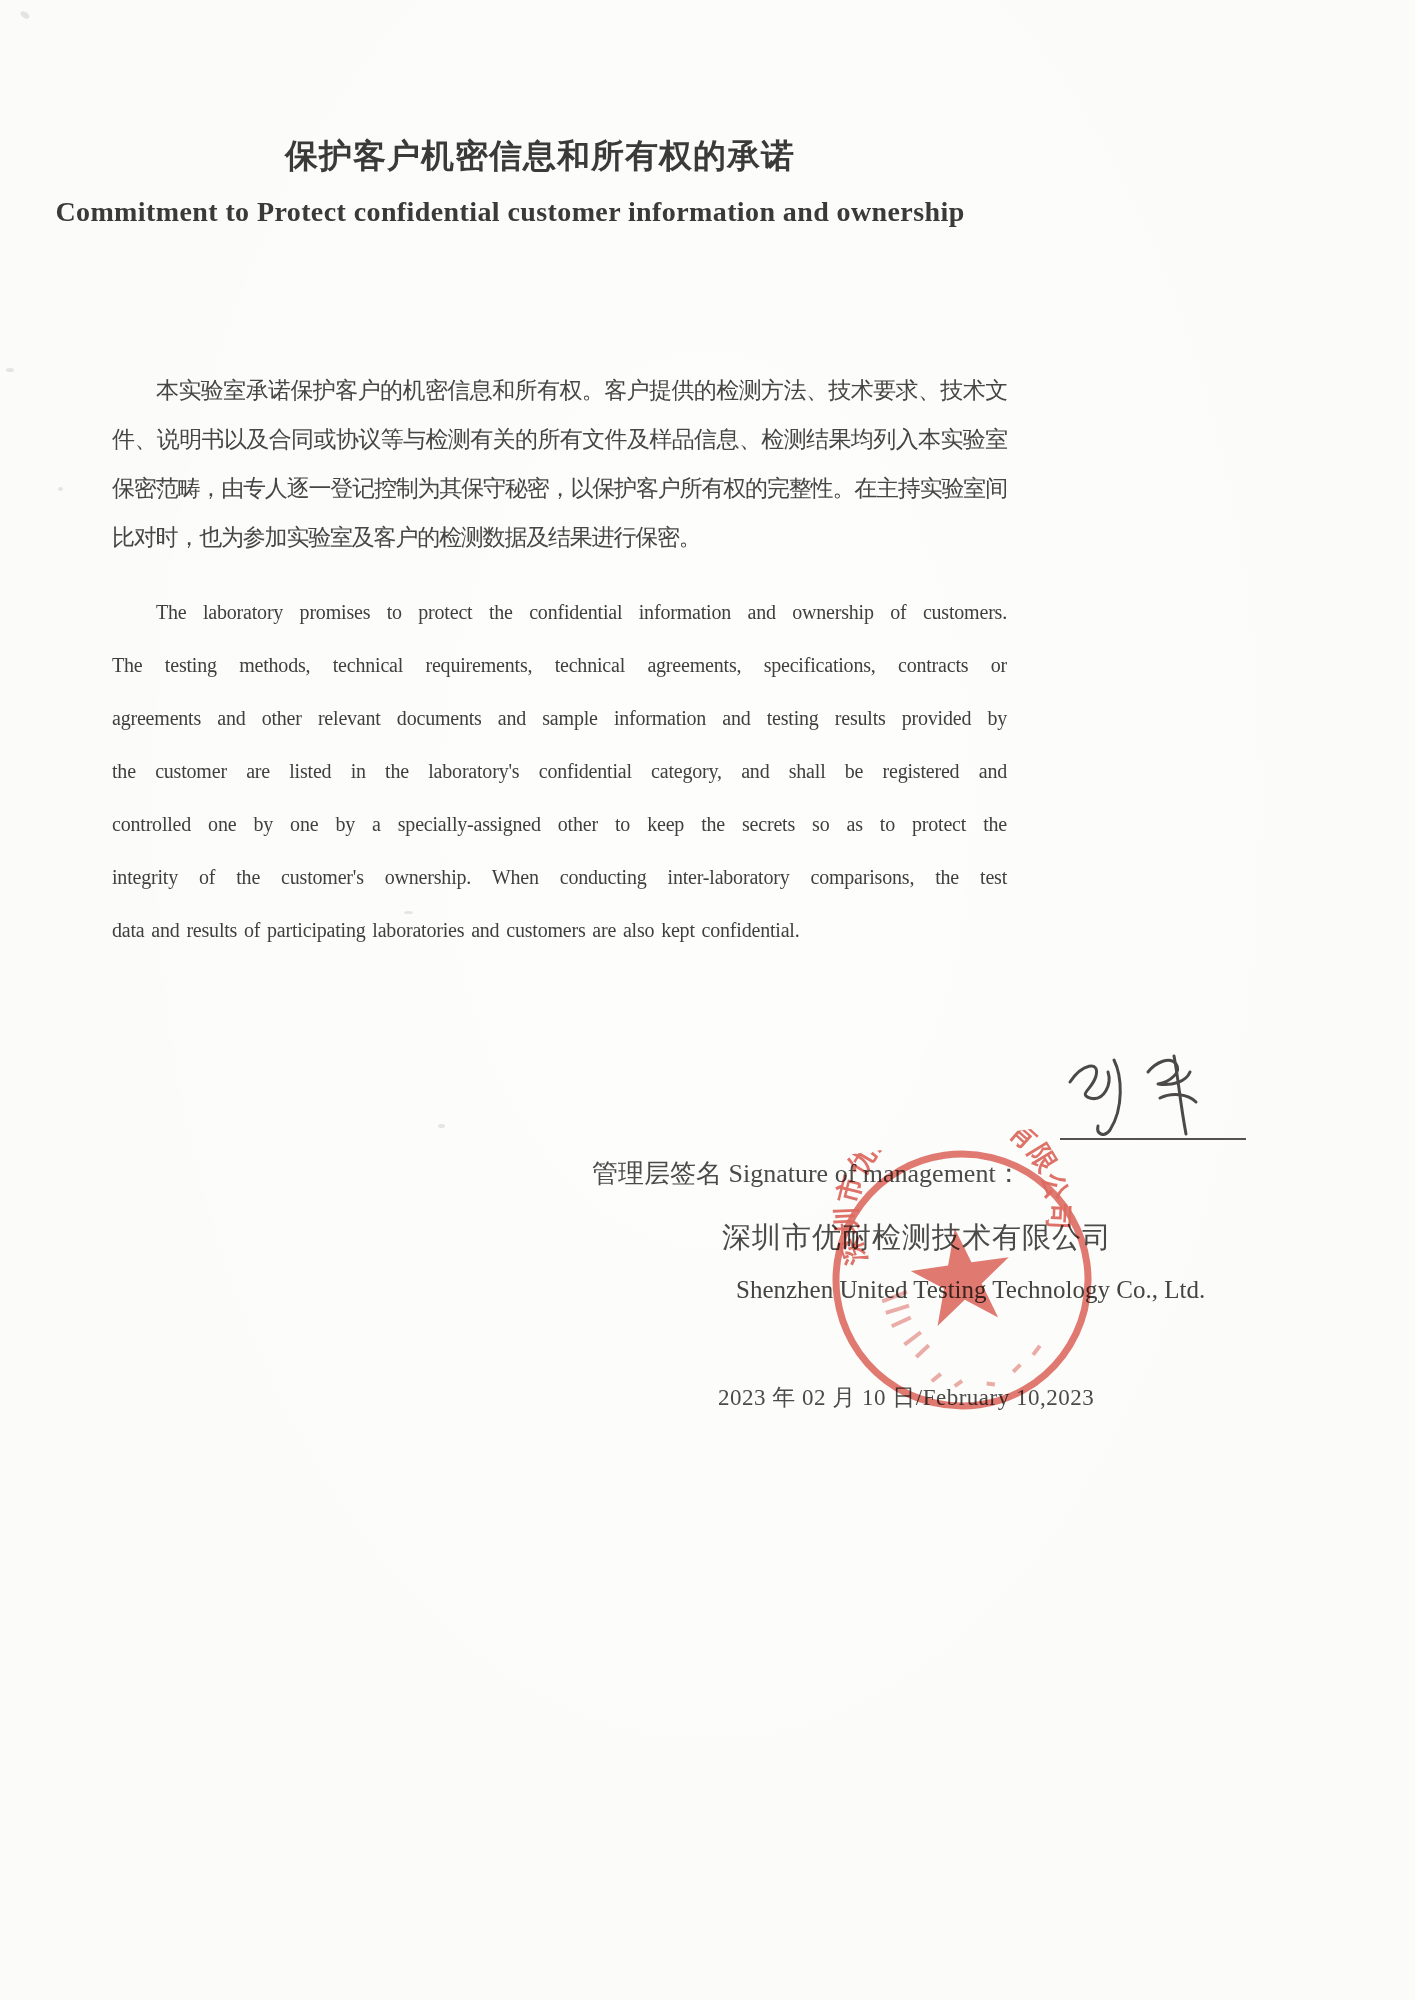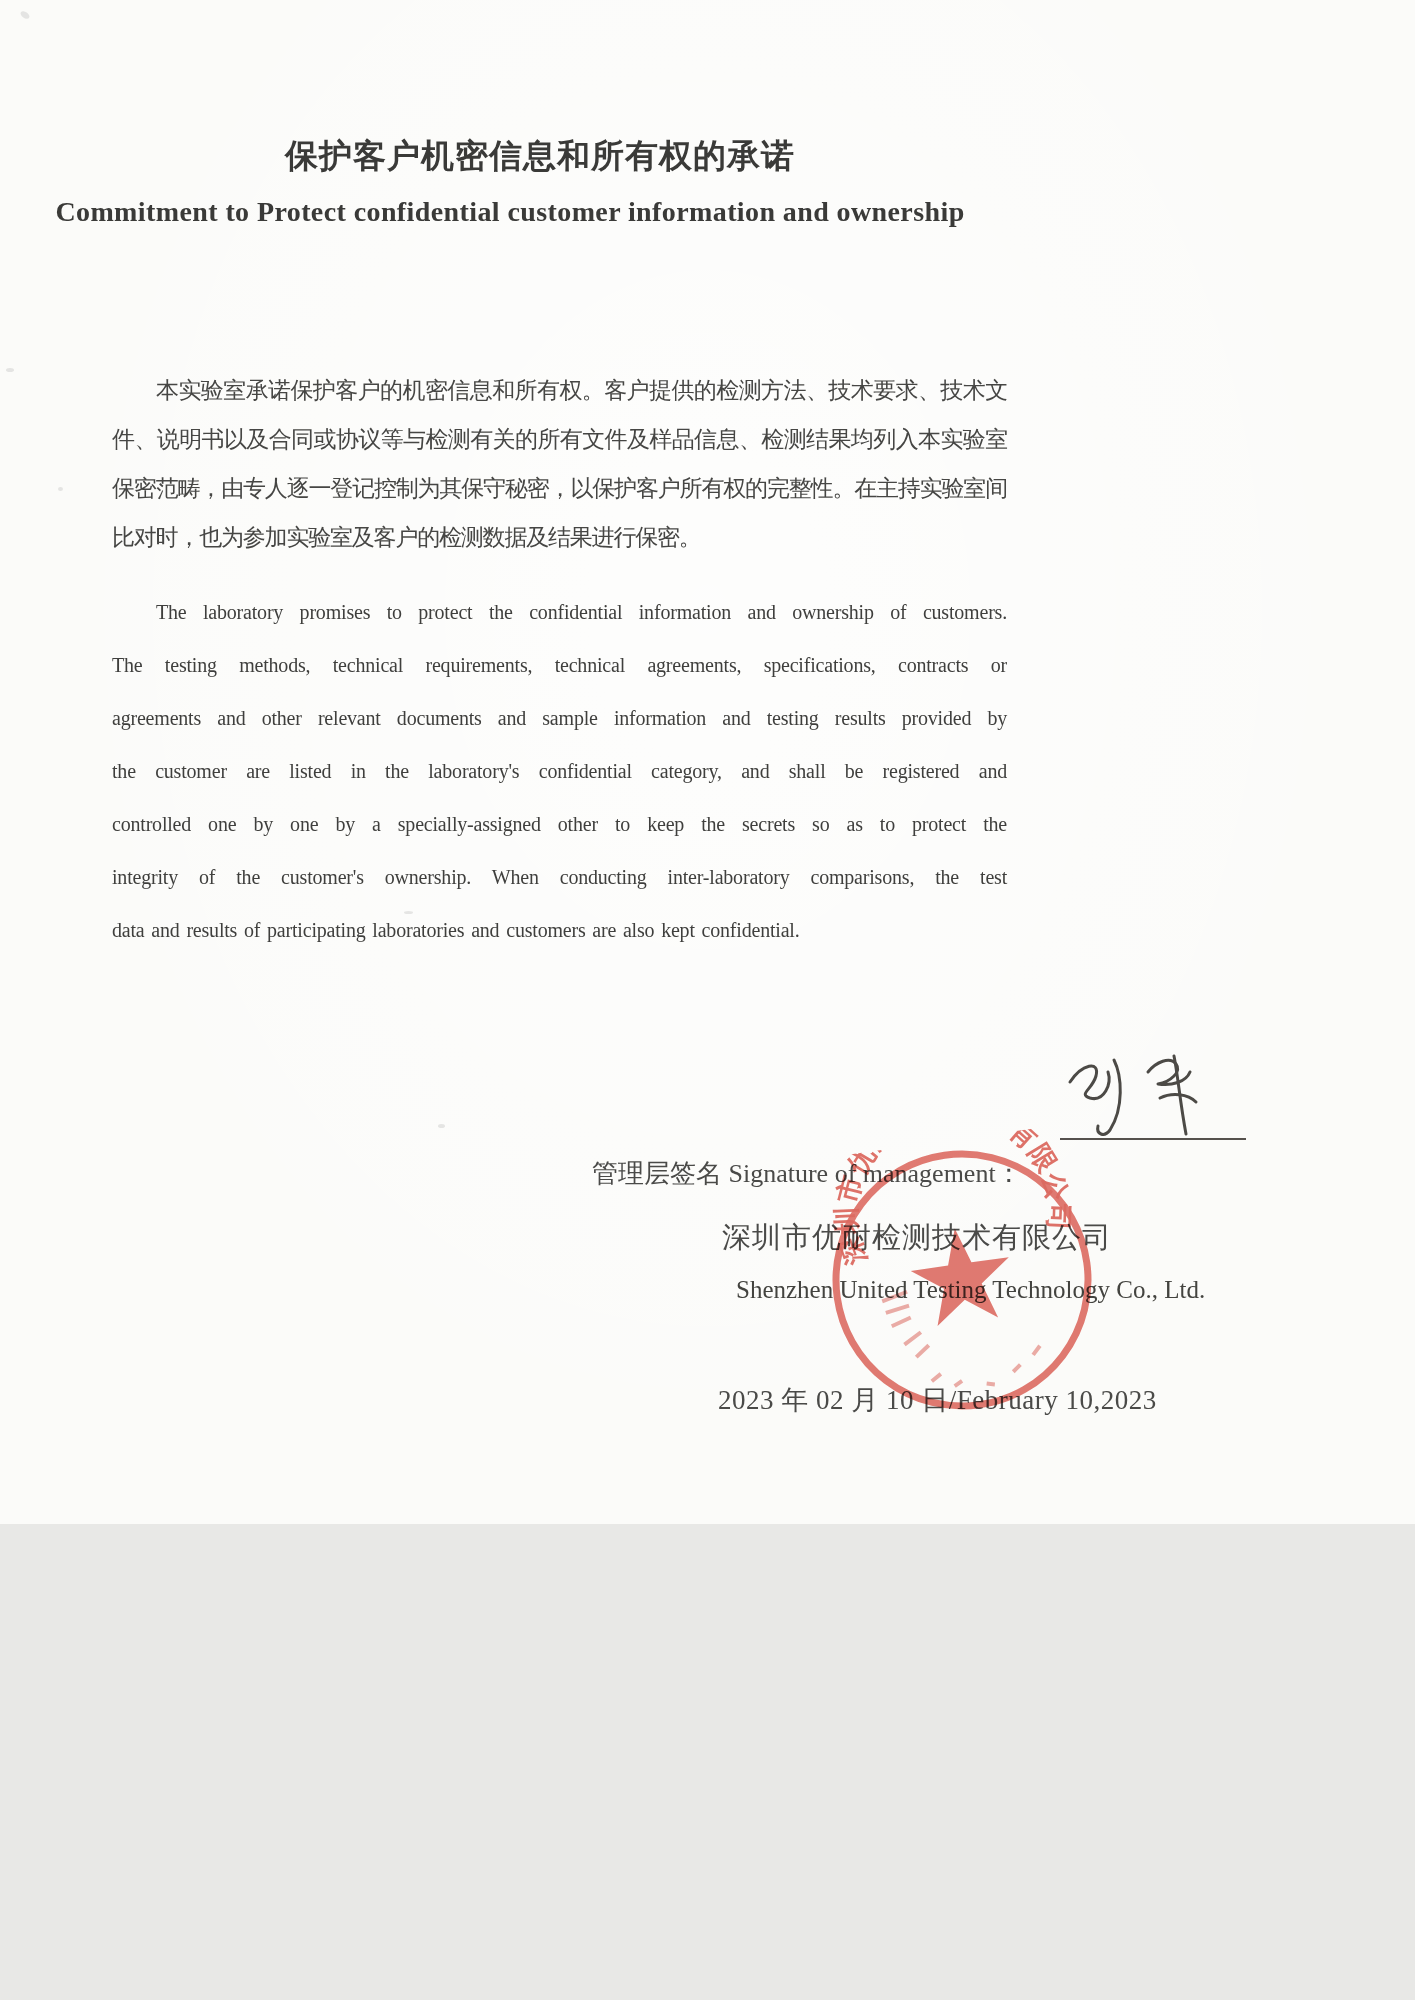--- a/index.html
+++ b/index.html
@@ -1,18 +1,18 @@
 <!DOCTYPE html>
 <html><head>
 <meta charset="utf-8">
 <style>
   html,body{margin:0;padding:0;background:#e8e8e6;}
   .page{
     position:relative;
-    width:1415px;height:1524px;
+    width:1415px;height:2000px;
     margin:0 auto;
     background:
       radial-gradient(ellipse at 50% 40%, rgba(255,255,255,.6), rgba(0,0,0,0) 70%),
       #fbfbf9;
     font-family:"Liberation Serif","DejaVu Serif",serif;
     color:#3c3c3c;
     overflow:hidden;
   }
   .title-zh{
     position:absolute;top:134px;left:90px;width:900px;
@@ -42,21 +42,21 @@
   .sig-script{position:absolute;top:1042px;left:1052px;width:200px;height:100px;}
   .company-zh{
     position:absolute;top:1218px;left:722px;font-size:29px;color:#4a4a48;
     letter-spacing:1px;white-space:nowrap;
   }
   .company-en{
     position:absolute;top:1276px;left:736px;font-size:25px;color:#43433f;
     white-space:nowrap;
   }
   .date-line{
-    position:absolute;top:1382px;left:718px;font-size:27px;color:#4a4a48;
+    position:absolute;top:1382px;left:718px;font-size:23px;color:#4a4a48;
     white-space:nowrap;letter-spacing:.5px;
   }
   .stamp{
     position:absolute;top:1140px;left:822px;width:280px;height:280px;
     mix-blend-mode:multiply;opacity:.82;
     transform:rotate(-8deg);
   }
   .speck{position:absolute;background:rgba(110,110,110,.16);border-radius:50%;}
   .sp1{top:12px;left:20px;width:10px;height:6px;transform:rotate(35deg);}
   .sp2{top:368px;left:6px;width:8px;height:4px;}

